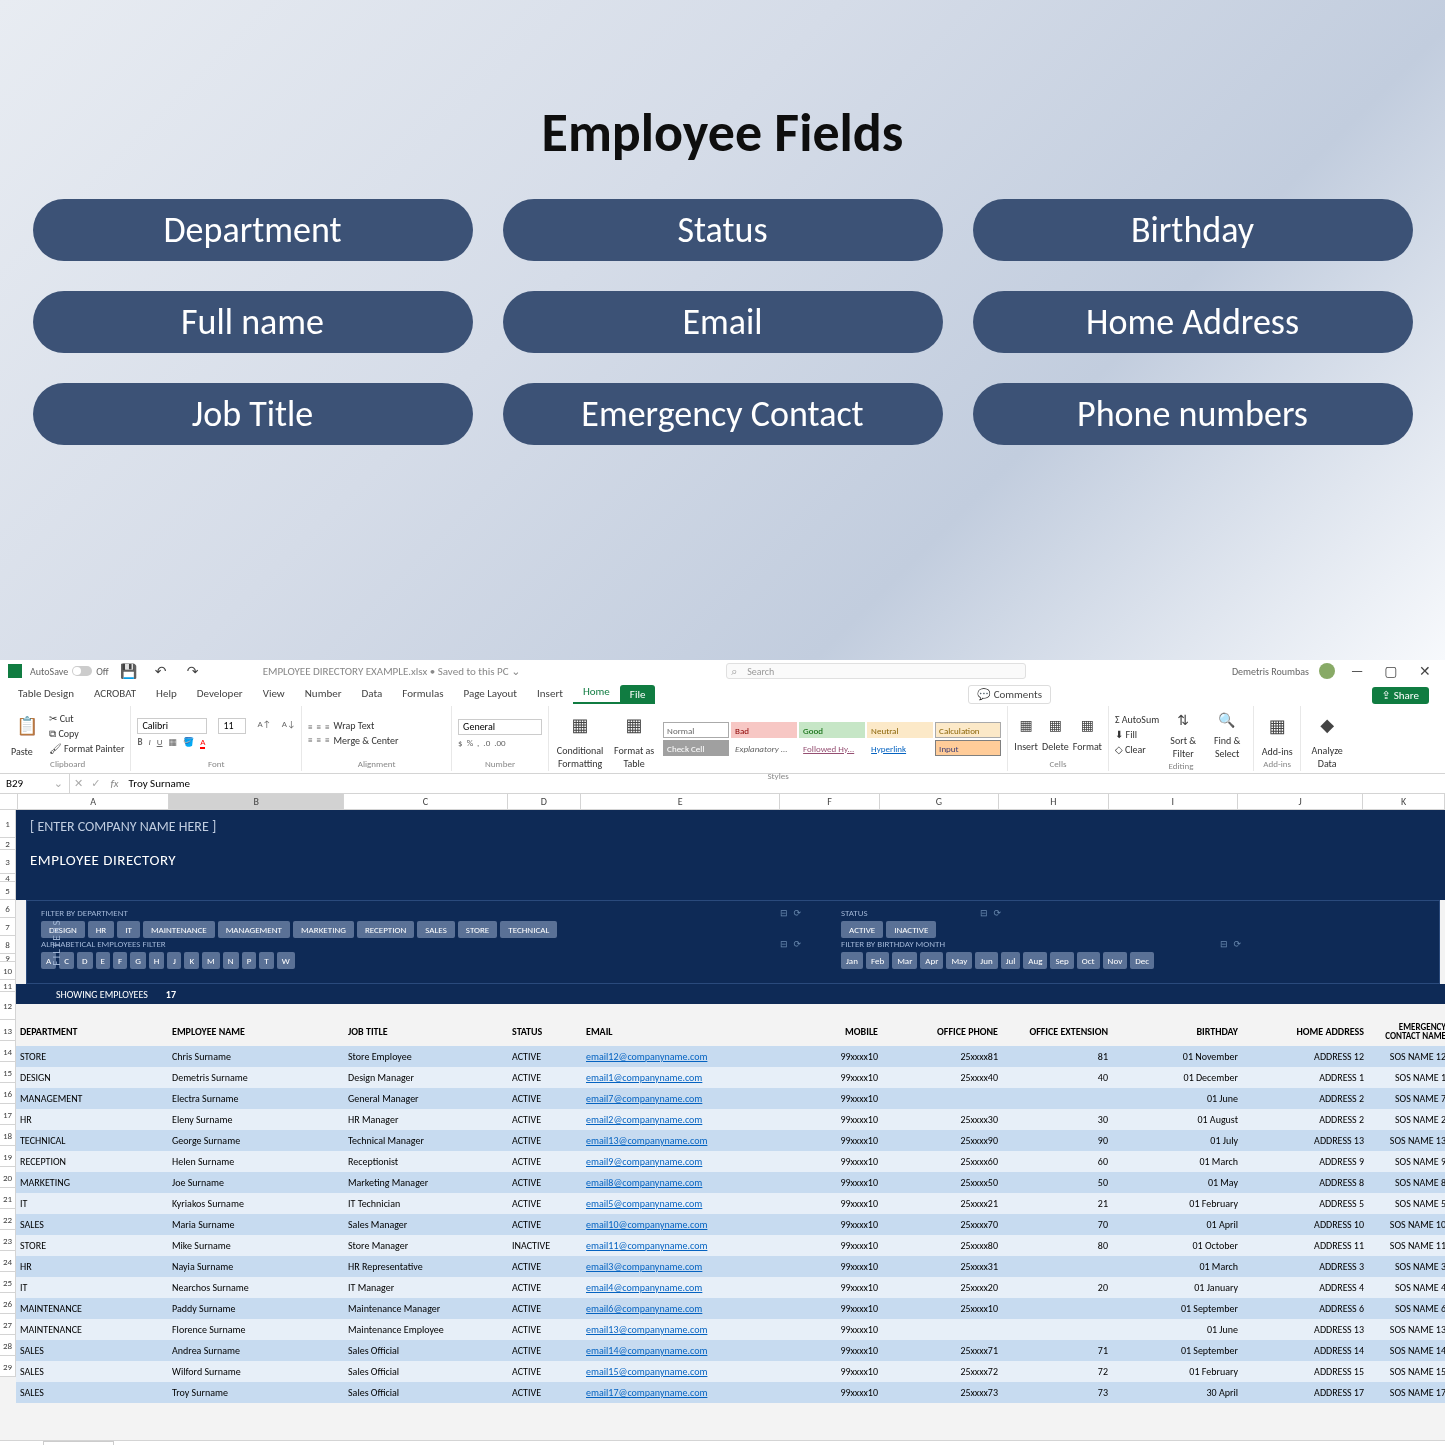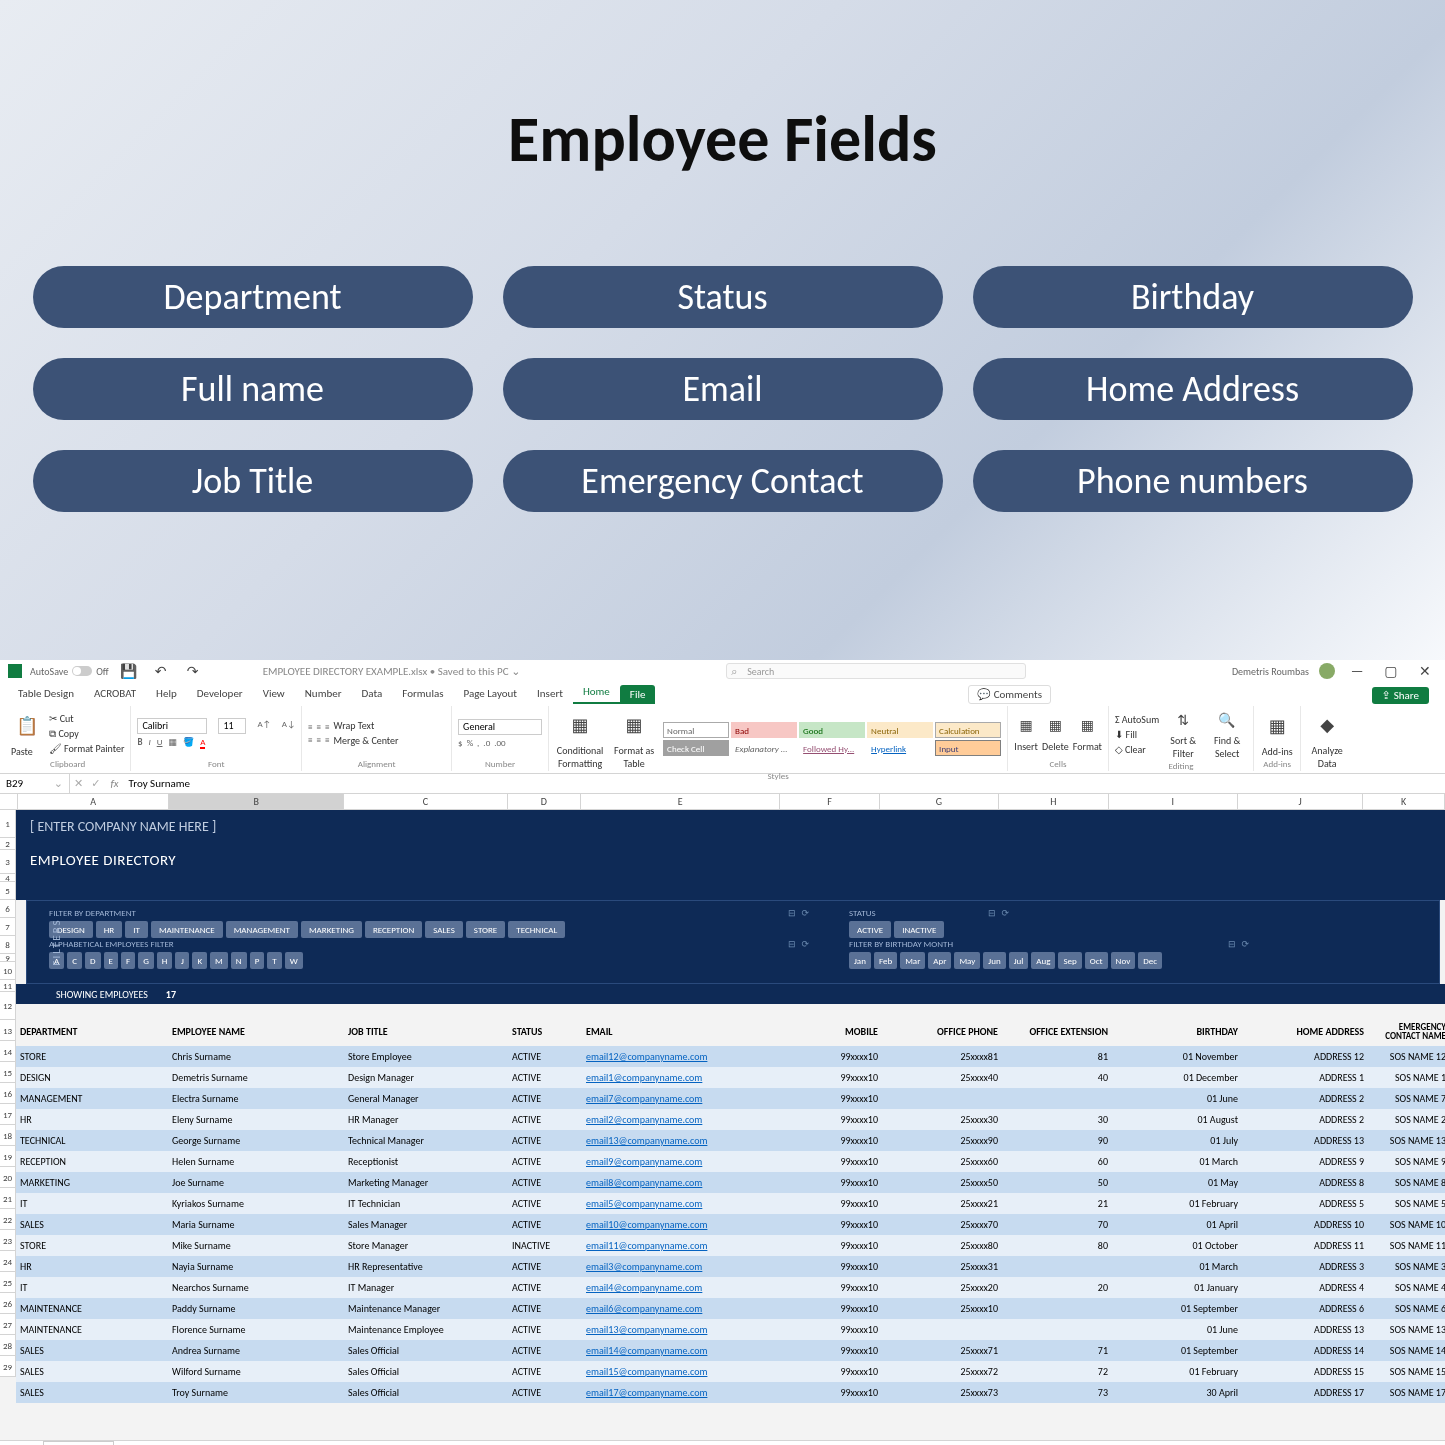--- a/index.html
+++ b/index.html
@@ -1,18 +1,18 @@
 <!DOCTYPE html>
 <html><head>
 <meta charset="utf-8">
 <style>
 *{box-sizing:border-box;margin:0;padding:0;font-family:Calibri,Arial,sans-serif}
 body{background:#fff;width:1445px;height:1445px;overflow:hidden}
 .hero{height:660px;background:linear-gradient(135deg,#e8ecf2 0%,#d5dce8 40%,#c2cdde 70%,#f7f9fc 100%);display:flex;flex-direction:column;align-items:center;padding-top:100px}
-.hero-title{font-size:64px;font-weight:700;color:#0e0e0e;margin-bottom:88px}
+.hero-title{font-size:54px;font-weight:700;color:#0e0e0e;margin-bottom:33px}
 .pills{display:grid;grid-template-columns:repeat(3,440px);gap:30px 30px;justify-content:center}
 .pill{background:#3c5276;color:#fff;font-size:36px;height:62px;border-radius:31px;display:flex;align-items:center;justify-content:center}
 .excel{position:relative;background:#f3f3f3;height:785px;font-size:12px}
 .titlebar{height:22px;background:#fff;display:flex;align-items:center;gap:8px;padding:0 8px;color:#666}
 .excel-logo{width:14px;height:14px;background:#107c41;display:inline-block}
 .autosave{font-size:10px;display:flex;align-items:center;gap:4px}
 .toggle{width:20px;height:10px;background:#ccc;border-radius:5px;display:inline-block;position:relative}
 .toggle::after{content:'';position:absolute;width:8px;height:8px;background:#fff;border-radius:50%;left:1px;top:1px}
 .doc-title{font-size:11px;color:#888;margin-left:50px}
 .search{margin:0 auto;width:300px;height:16px;background:#fafafa;border:1px solid #e0e0e0;border-radius:3px;font-size:10px;color:#999;padding-left:20px;display:flex;align-items:center;position:relative}
@@ -58,21 +58,21 @@
 .row-headers{display:flex;flex-direction:column}
 .row-headers .row-h{height:21px}
 .row-headers .row-h.r1{height:28px}.row-headers .row-h.r2{height:12px}.row-headers .row-h.r3{height:24px}
 .row-headers .row-h.r4{height:8px}.row-headers .row-h.r5{height:18px}.row-headers .row-h.r6{height:18px}
 .row-headers .row-h.r7{height:18px}.row-headers .row-h.r8{height:18px}.row-headers .row-h.r9{height:8px}
 .row-headers .row-h.r10{height:18px}.row-headers .row-h.r11{height:12px}.row-headers .row-h.r12{height:28px}
 .sheet-content{flex:1;position:relative}
 .dir-header{background:#0e2a56;color:#fff;height:90px;padding:8px 14px}
 .dir-company{font-size:14px;color:#c0cde0}
 .dir-title{font-size:15px;margin-top:16px;letter-spacing:0.5px}
-.filter-panel{background:#0e2a56;color:#fff;padding:6px 14px 10px 22px;position:relative;height:84px;border:1px solid #2a4a7c;margin:0 10px}
+.filter-panel{background:#0e2a56;color:#fff;padding:6px 14px 10px 14px;position:relative;height:84px;border:1px solid #2a4a7c;margin:0 10px}
 .filter-vlabel{position:absolute;left:6px;top:50%;transform:translateY(-50%) rotate(-90deg);font-size:11px;letter-spacing:2px;color:#9fb4d4}
 .filter-row{display:flex;gap:40px}
 .filter-col{flex:0 0 auto}
 .filter-label{font-size:9px;color:#9fb4d4;margin-bottom:3px;display:flex;align-items:center;gap:4px}
 .filter-icons{margin-left:auto;display:flex;gap:6px;color:#6a8ab0}
 .chip-row{display:flex;gap:3px;flex-wrap:wrap}
 .chip{background:#5a7196;color:#fff;font-size:9px;padding:3px 8px;border-radius:2px;min-width:18px;text-align:center}
 .chip.sm{padding:3px 5px;min-width:14px}
 .showing{background:#0e2a56;color:#fff;height:20px;display:flex;align-items:center;padding:0 40px;font-size:10px;gap:18px}
 .showing .count{font-weight:600}

